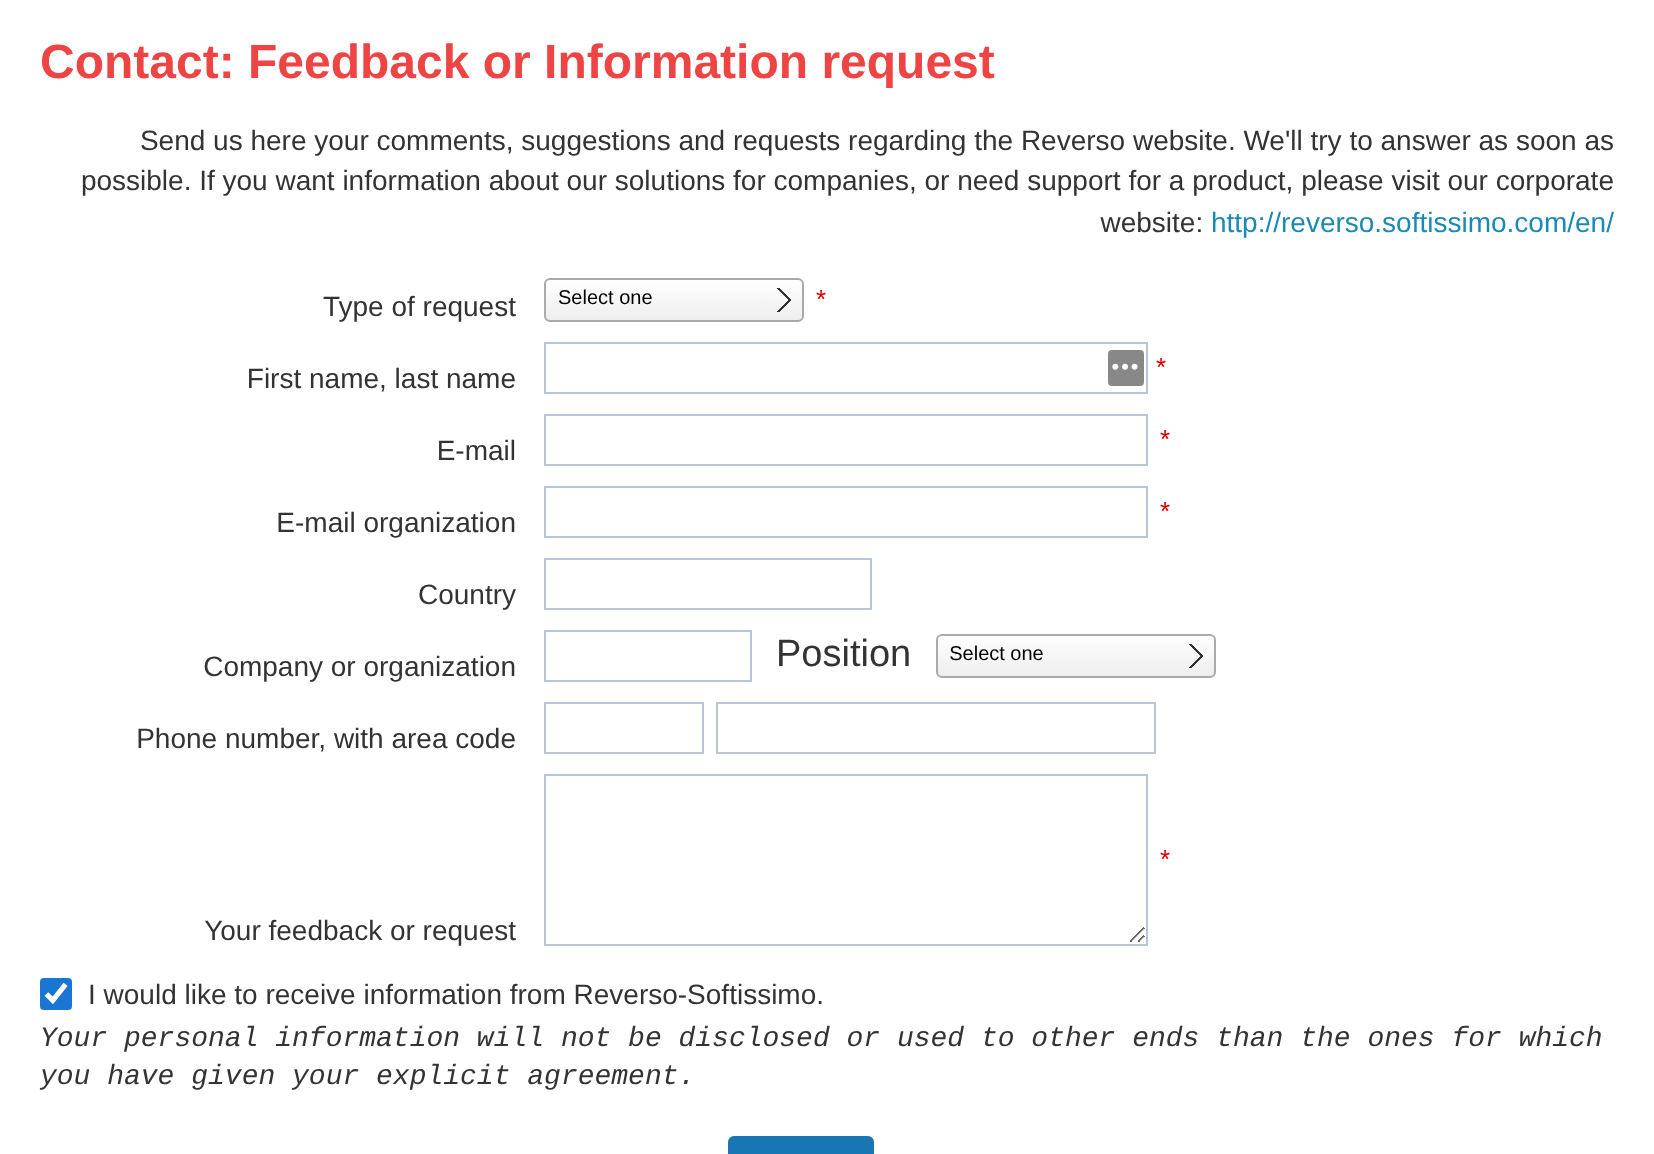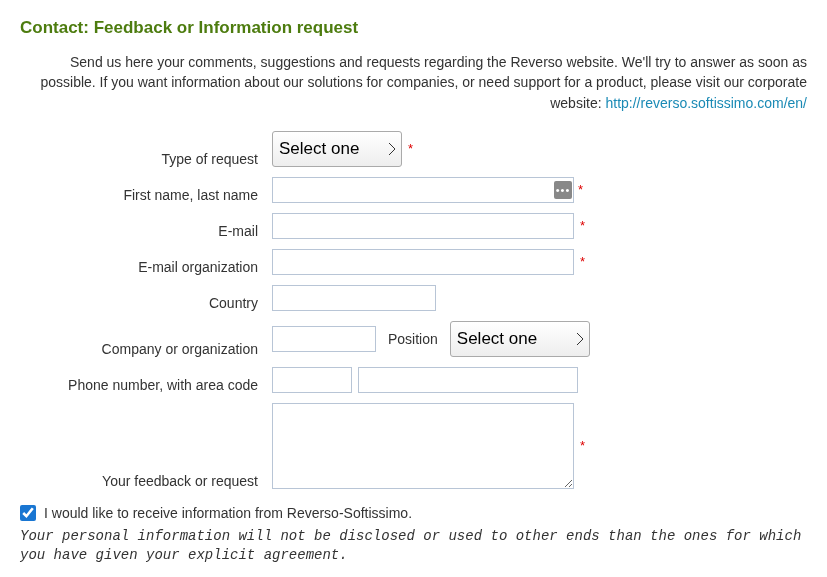--- a/index.html
+++ b/index.html
@@ -4,23 +4,23 @@
 <style>
 * { box-sizing: border-box; margin: 0; padding: 0; }
 body {
   font-family: -apple-system, BlinkMacSystemFont, "Segoe UI", Arial, sans-serif;
   font-size: 14px;
   color: #333;
   padding: 18px 20px;
   width: 827px;
 }
 h2 {
-  font-size: 17px;
+  font-size: 24px;
   font-weight: 700;
-  color: #4d7c0f;
+  color: #ef4444;
   margin-bottom: 14px;
 }
 .intro {
   font-size: 14px;
   line-height: 1.45;
   margin-bottom: 18px;
   color: #333;
   text-align: right;
 }
 .intro a { color: #1a8ab5; text-decoration: none; }
@@ -46,22 +46,22 @@
   border: 1px solid #b8c5d6;
   padding: 4px 6px;
   font-size: 14px;
   font-family: inherit;
   background: #fff;
 }
 select {
   border: 1px solid #aaa;
   background: #f2f2f2;
   padding: 2px 22px 2px 6px;
-  font-size: 17px;
-  height: 36px;
+  font-size: 10px;
+  height: 22px;
   appearance: none;
   -webkit-appearance: none;
   position: relative;
   background-image: linear-gradient(#fff,#eee);
   border-radius: 3px;
 }
 .select-wrap {
   position: relative;
   display: inline-block;
 }
@@ -81,21 +81,21 @@
 .select-wrap.small select { width: 130px; }
 .select-wrap.pos select { width: 140px; }
 .req { color: #d00; font-size: 13px; }
 .name-input { width: 302px; }
 .wide-input { width: 302px; }
 .country-input { width: 164px; }
 .company-input { width: 104px; }
 .phone1 { width: 80px; }
 .phone2 { width: 220px; }
 textarea.feedback { width: 302px; height: 86px; resize: both; }
-.inline-label { font-size: 14px; padding: 0 6px; }
+.inline-label { font-size: 19px; padding: 0 6px; }
 .opt-row {
   display: flex;
   gap: 8px;
   margin: 16px 0 6px 0;
 }
 .opt-row input[type="checkbox"] {
   width: 16px; height: 16px;
   accent-color: #1976d2;
 }
 .disclaimer {

